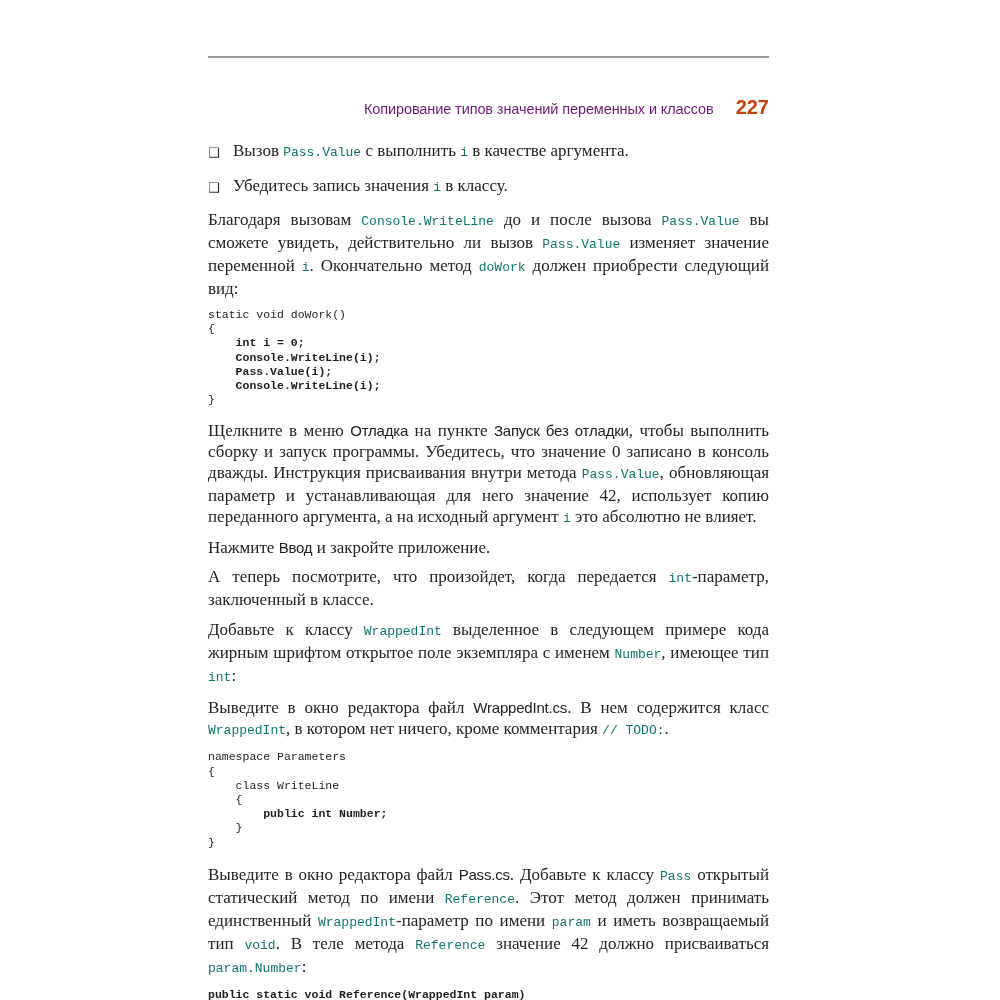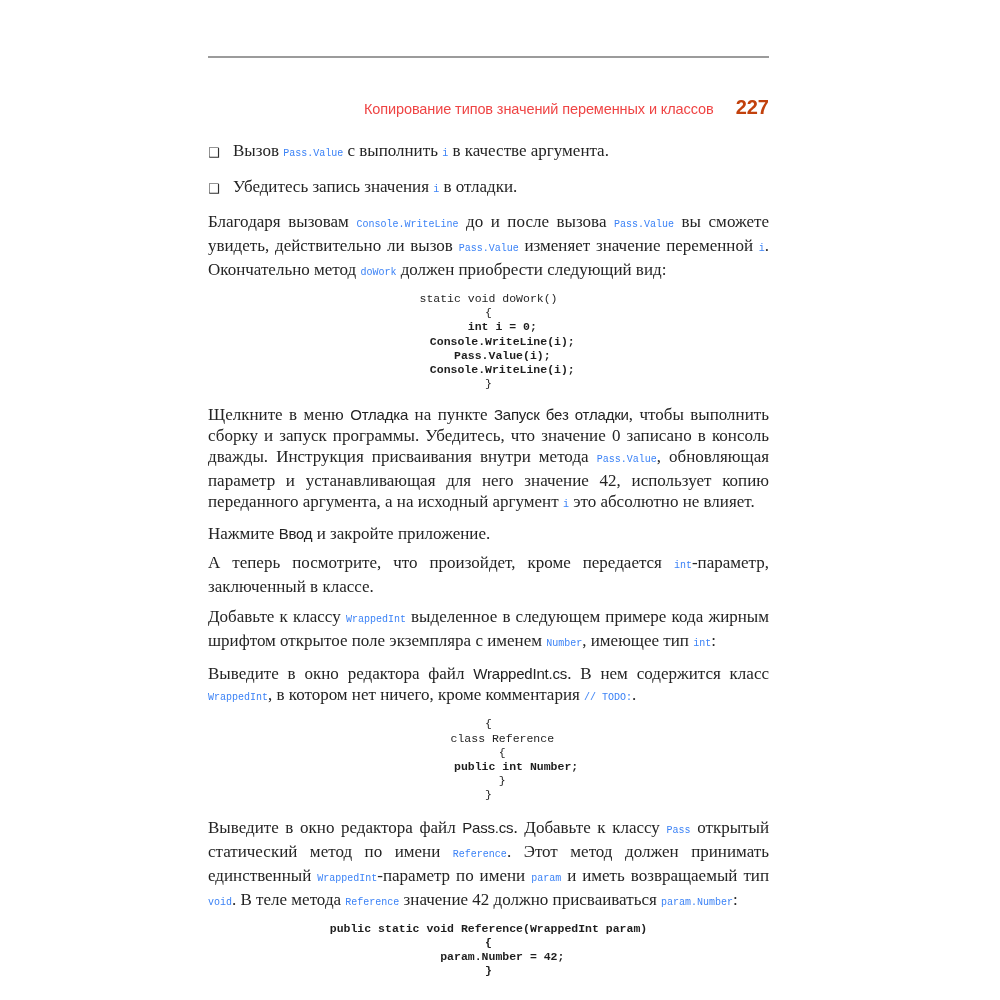--- a/index.html
+++ b/index.html
@@ -14,52 +14,52 @@
   .page { position: relative; width: 1000px; height: 1000px; background: #fff; }
   .content-col { position: absolute; left: 208px; top: 0; width: 561px; }
 
   
   .rule { margin-top: 56px; border-top: 2px solid #9b9b9b; height: 0; }
   .head-line {
     display: flex; justify-content: flex-end; align-items: baseline;
     gap: 22px; margin-top: 6px;
     font-family: "Liberation Sans", sans-serif;
   }
-  .head-title { font-size: 14.5px; color: #ef4444; letter-spacing: -0.1px; }
+  .head-title { font-size: 14.5px; color: #701a75; letter-spacing: -0.1px; }
   .page-num { font-size: 20px; font-weight: bold; color: #c2410c; margin-top: 32px; }
 
   
   .bullet { display: flex; font-size: 17px; line-height: 21px; }
   .mt-head { margin-top: 21px; }
   .bullet-marker {
     width: 25px; flex: none;
     font-family: "DejaVu Sans", sans-serif;
     font-size: 13px; color: #2e2e2e; padding-top: 2px;
   }
   .bullet-text { flex: 1; }
 
   
   .para {
     margin: 0; font-size: 17px; line-height: 21px;
     text-align: justify; color: #242424;
   }
   .seg-c {
     font-family: "Liberation Mono", "DejaVu Sans Mono", monospace;
-    font-size: 10px; color: #3b82f6;
+    font-size: 13px; color: #0f766e;
   }
   .seg-u {
     font-family: "Liberation Sans", sans-serif;
     font-size: 15px; color: #222; letter-spacing: -0.2px;
   }
 
   
   .code-block {
     margin: 0;
     font-family: "Liberation Mono", "DejaVu Sans Mono", monospace;
-    font-size: 11.5px; line-height: 14.2px; color: #1e1e1e; text-align: center;
+    font-size: 11.5px; line-height: 14.2px; color: #1e1e1e;
   }
   .code-line { white-space: pre; }
   .code-line.bold { font-weight: bold; }
 
   
   .mt-8  { margin-top: 8px; }
   .mt-9  { margin-top: 9px; }
   .mt-11 { margin-top: 11px; }
   .mt-12 { margin-top: 12px; }
   .mt-13 { margin-top: 13px; }
@@ -78,48 +78,49 @@
       <span class="page-num">227</span>
     </div>
 
     <div class="bullet mt-head">
       <span class="bullet-marker">❑</span>
       <span class="bullet-text"><span class="seg-r">Вызов </span><span class="seg-c">Pass.Value</span><span class="seg-r"> с выполнить </span><span class="seg-c">i</span><span class="seg-r"> в качестве аргумента.</span></span>
     </div>
 
     <div class="bullet mt-12">
       <span class="bullet-marker">❑</span>
-      <span class="bullet-text"><span class="seg-r">Убедитесь запись значения </span><span class="seg-c">i</span><span class="seg-r"> в отладки.</span></span>
+      <span class="bullet-text"><span class="seg-r">Убедитесь запись значения </span><span class="seg-c">i</span><span class="seg-r"> в классу.</span></span>
     </div>
 
     <p class="para mt-11"><span class="seg-r">Благодаря вызовам </span><span class="seg-c">Console.WriteLine</span><span class="seg-r"> до и после вызова </span><span class="seg-c">Pass.Value</span><span class="seg-r"> вы сможете увидеть, действительно ли вызов </span><span class="seg-c">Pass.Value</span><span class="seg-r"> изменяет значение переменной </span><span class="seg-c">i</span><span class="seg-r">. Окончательно метод </span><span class="seg-c">doWork</span><span class="seg-r"> должен приобрести следующий вид:</span></p>
 
     <div class="code-block mt-9">
         <div class="code-line">static void doWork()</div>
         <div class="code-line">{</div>
         <div class="code-line bold">    int i = 0;</div>
         <div class="code-line bold">    Console.WriteLine(i);</div>
         <div class="code-line bold">    Pass.Value(i);</div>
         <div class="code-line bold">    Console.WriteLine(i);</div>
         <div class="code-line">}</div>
       </div>
 
     <p class="para mt-13"><span class="seg-r">Щелкните в меню </span><span class="seg-u">Отладка</span><span class="seg-r"> на пункте </span><span class="seg-u">Запуск без отладки</span><span class="seg-r">, чтобы выполнить сборку и запуск программы. Убедитесь, что значение 0 записано в консоль дважды. Инструкция присваивания внутри метода </span><span class="seg-c">Pass.Value</span><span class="seg-r">, обновляющая параметр и устанавливающая для него значение 42, использует копию переданного аргумента, а на исходный аргумент </span><span class="seg-c">i</span><span class="seg-r"> это абсолютно не влияет.</span></p>
 
     <p class="para mt-8"><span class="seg-r">Нажмите </span><span class="seg-u">Ввод</span><span class="seg-r"> и закройте приложение.</span></p>
 
-    <p class="para mt-8"><span class="seg-r">А теперь посмотрите, что произойдет, кроме передается </span><span class="seg-c">int</span><span class="seg-r">-параметр, заключенный в классе.</span></p>
+    <p class="para mt-8"><span class="seg-r">А теперь посмотрите, что произойдет, когда передается </span><span class="seg-c">int</span><span class="seg-r">-параметр, заключенный в классе.</span></p>
 
     <p class="para mt-9"><span class="seg-r">Добавьте к классу </span><span class="seg-c">WrappedInt</span><span class="seg-r"> выделенное в следующем примере кода жирным шрифтом открытое поле экземпляра с именем </span><span class="seg-c">Number</span><span class="seg-r">, имеющее тип </span><span class="seg-c">int</span><span class="seg-r">:</span></p>
 
     <p class="para mt-9"><span class="seg-r">Выведите в окно редактора файл </span><span class="seg-u">WrappedInt.cs</span><span class="seg-r">. В нем содержится класс </span><span class="seg-c">WrappedInt</span><span class="seg-r">, в котором нет ничего, кроме комментария </span><span class="seg-c">// TODO:</span><span class="seg-r">.</span></p>
 
     <div class="code-block mt-9">
+        <div class="code-line">namespace Parameters</div>
         <div class="code-line">{</div>
-        <div class="code-line">    class Reference</div>
+        <div class="code-line">    class WriteLine</div>
         <div class="code-line">    {</div>
         <div class="code-line bold">        public int Number;</div>
         <div class="code-line">    }</div>
         <div class="code-line">}</div>
       </div>
 
     <p class="para mt-14"><span class="seg-r">Выведите в окно редактора файл </span><span class="seg-u">Pass.cs</span><span class="seg-r">. Добавьте к классу </span><span class="seg-c">Pass</span><span class="seg-r"> открытый статический метод по имени </span><span class="seg-c">Reference</span><span class="seg-r">. Этот метод должен принимать единственный </span><span class="seg-c">WrappedInt</span><span class="seg-r">-параметр по имени </span><span class="seg-c">param</span><span class="seg-r"> и иметь возвращаемый тип </span><span class="seg-c">void</span><span class="seg-r">. В теле метода </span><span class="seg-c">Reference</span><span class="seg-r"> значение 42 должно присваиваться </span><span class="seg-c">param.Number</span><span class="seg-r">:</span></p>
 
     <div class="code-block mt-9">
         <div class="code-line bold">public static void Reference(WrappedInt param)</div>

